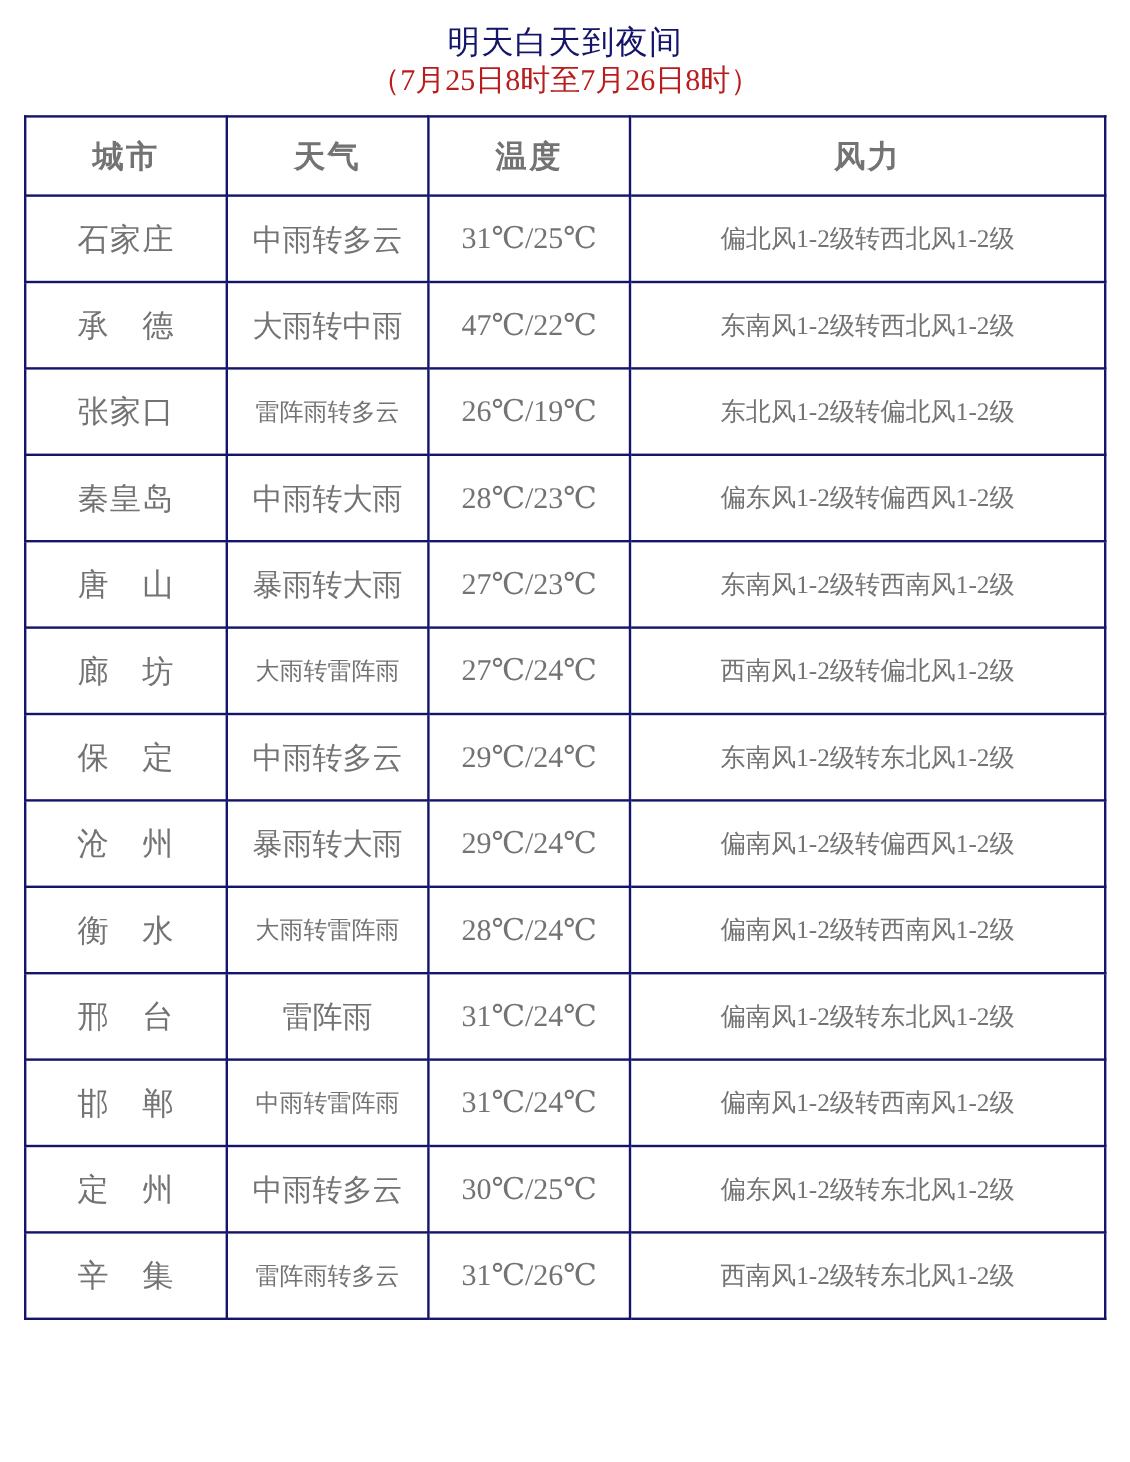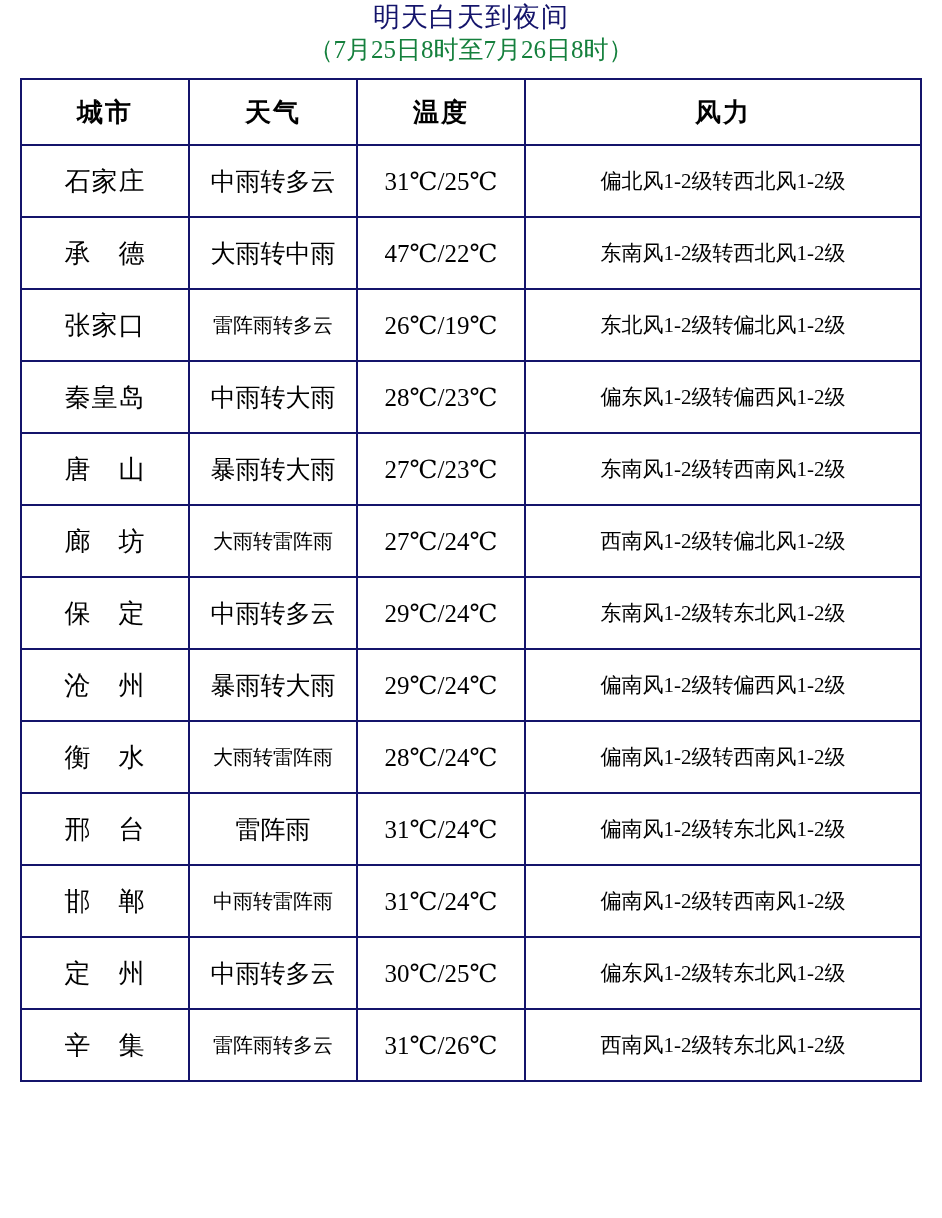--- a/index.html
+++ b/index.html
@@ -16,46 +16,46 @@
   }
   .page {
     width: 942px;
     height: 1218px;
     position: relative;
     box-sizing: border-box;
     padding: 0;
   }
   .title-block {
     text-align: center;
-    padding-top: 0;
+    padding-top: 18px;
   }
   .title-line1 {
     font-size: 27px;
     line-height: 34px;
     color: #14146b;
     letter-spacing: 1px;
   }
   .title-line2 {
     font-size: 25px;
     line-height: 32px;
-    color: #15803d;
+    color: #b91c1c;
     letter-spacing: 0px;
   }
   table.wx {
     border-collapse: collapse;
     margin: 12px auto 0 auto;
     width: 900px;
     table-layout: fixed;
   }
   table.wx td, table.wx th {
     border: 2px solid #14146b;
     text-align: center;
     vertical-align: middle;
     padding: 0;
-    color: #000000;
+    color: #737373;
   }
   thead th {
     height: 64px;
     font-size: 26px;
     font-weight: bold;
     letter-spacing: 2px;
   }
   tbody td {
     height: 70px;
     font-size: 25px;

